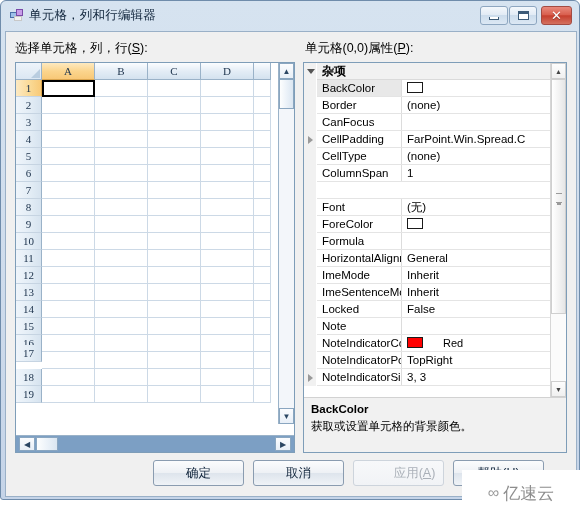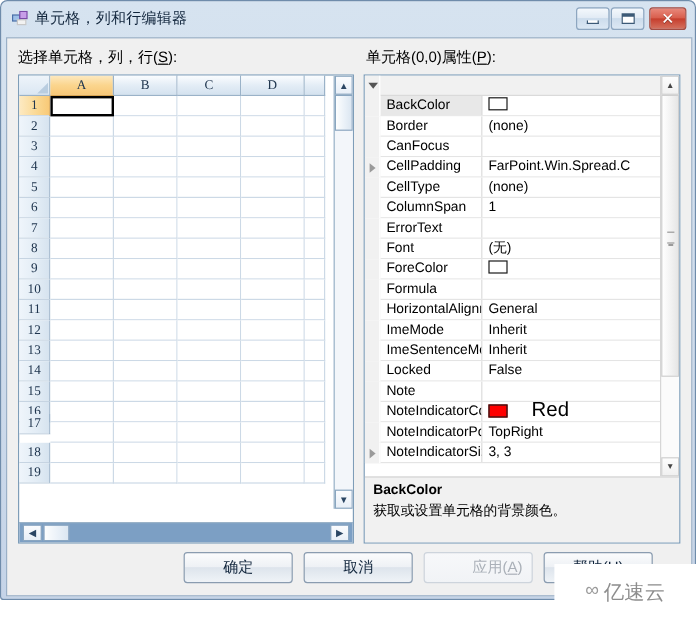--- a/index.html
+++ b/index.html
@@ -310,21 +310,21 @@
   .swatch {
     display: inline-block;
     width: 16px; height: 11px;
     border: 1px solid #1a1a1a;
     box-sizing: border-box;
     vertical-align: middle;
     margin-top: -2px;
   }
   .swatch-label {
     margin-left: 10px;
-    font-size: 17px;
+    font-size: 11px;
     padding-left: 10px;
   }
 
   #prop-vscroll {
     position: absolute;
     right: 0; top: 0;
     width: 16px; height: 334px;
     background: #fbfbfb;
     border-left: 1px solid #d6d6d6;
     box-sizing: border-box;
@@ -616,20 +616,21 @@
       </div>
     </div>
   </div>
 
   <div id="prop-panel">
     <div id="prop-list">
         <div class="prow category">
           <div class="gutter">
             <span class="exp-tri open"></span>
           </div>
+          <div class="pname">杂项</div>
         </div>
         <div class="prow selected">
           <div class="gutter"></div>
           <div class="pname">BackColor</div>
           <div class="pval"><span class="swatch" style="background:#ffffff"></span></div>
         </div>
         <div class="prow">
           <div class="gutter"></div>
           <div class="pname">Border</div>
           <div class="pval">(none)</div>
@@ -650,21 +651,20 @@
           <div class="pname">CellType</div>
           <div class="pval">(none)</div>
         </div>
         <div class="prow">
           <div class="gutter"></div>
           <div class="pname">ColumnSpan</div>
           <div class="pval">1</div>
         </div>
         <div class="prow">
           <div class="gutter"></div>
-          <div class="pname">ErrorText</div>
           <div class="pval"></div>
         </div>
         <div class="prow">
           <div class="gutter"></div>
           <div class="pname">Font</div>
           <div class="pval">(无)</div>
         </div>
         <div class="prow">
           <div class="gutter"></div>
           <div class="pname">ForeColor</div>

